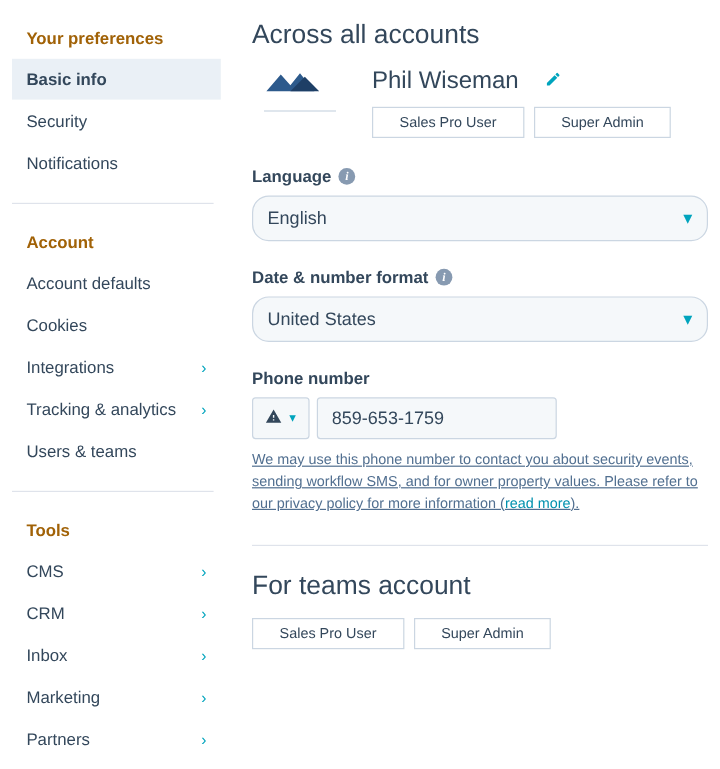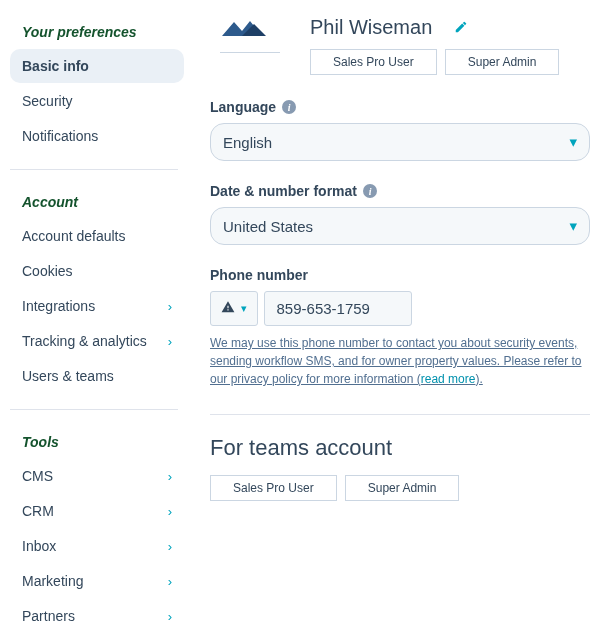--- a/index.html
+++ b/index.html
@@ -13,32 +13,31 @@
   }
   .sidebar {
     width: 190px;
     padding: 16px 0 16px 10px;
     flex-shrink: 0;
   }
   .side-group-title {
     font-weight: 600;
     font-size: 14px;
     padding: 8px 12px;
-    color: #14532d;
-    font-style: italic;
+    color: #a16207;
   }
   .side-item {
     padding: 9px 12px;
     font-size: 14px;
     color: #33475b;
     cursor: pointer;
     display: flex;
     justify-content: space-between;
     align-items: center;
-    border-radius: 10px;
+    border-radius: 0;
     margin: 1px 6px 1px 0;
   }
   .side-item.active {
     background: #eaf0f6;
     font-weight: 600;
   }
   .side-item .chev {
     color: #00a4bd;
     font-size: 13px;
   }
@@ -167,21 +166,21 @@
     color: #00a4bd;
     font-size: 11px;
   }
   .phone-input {
     border: 1px solid #cbd6e2;
     background: #f5f8fa;
     padding: 8px 12px;
     font-size: 15px;
     color: #33475b;
     border-radius: 3px;
-    width: 148px;
+    width: 200px;
   }
   .help {
     font-size: 12px;
     color: #516f90;
     line-height: 1.5;
     margin-top: 8px;
     text-decoration: underline;
   }
   .help a {
     color: #0091ae;
@@ -253,20 +252,21 @@
       <span>Marketing</span>
       <span class="chev">›</span>
     </div>
   <div class="side-item">
       <span>Partners</span>
       <span class="chev">›</span>
     </div>
 </div>
 
 <div class="main">
+  <h2 class="page-h">Across all accounts</h2>
 
   <div class="profile-row">
     <div class="logo-slot">
       <div class="logo-box">
         <svg width="64" height="26" viewBox="0 0 64 26">
           <path d="M4 20 L16 6 L24 15 L32 5 L44 20 Z" fill="#2d5a8c"></path>
           <path d="M24 20 L36 8 L48 20 Z" fill="#1e3f66"></path>
         </svg>
       </div>
       <div class="logo-line"></div>

